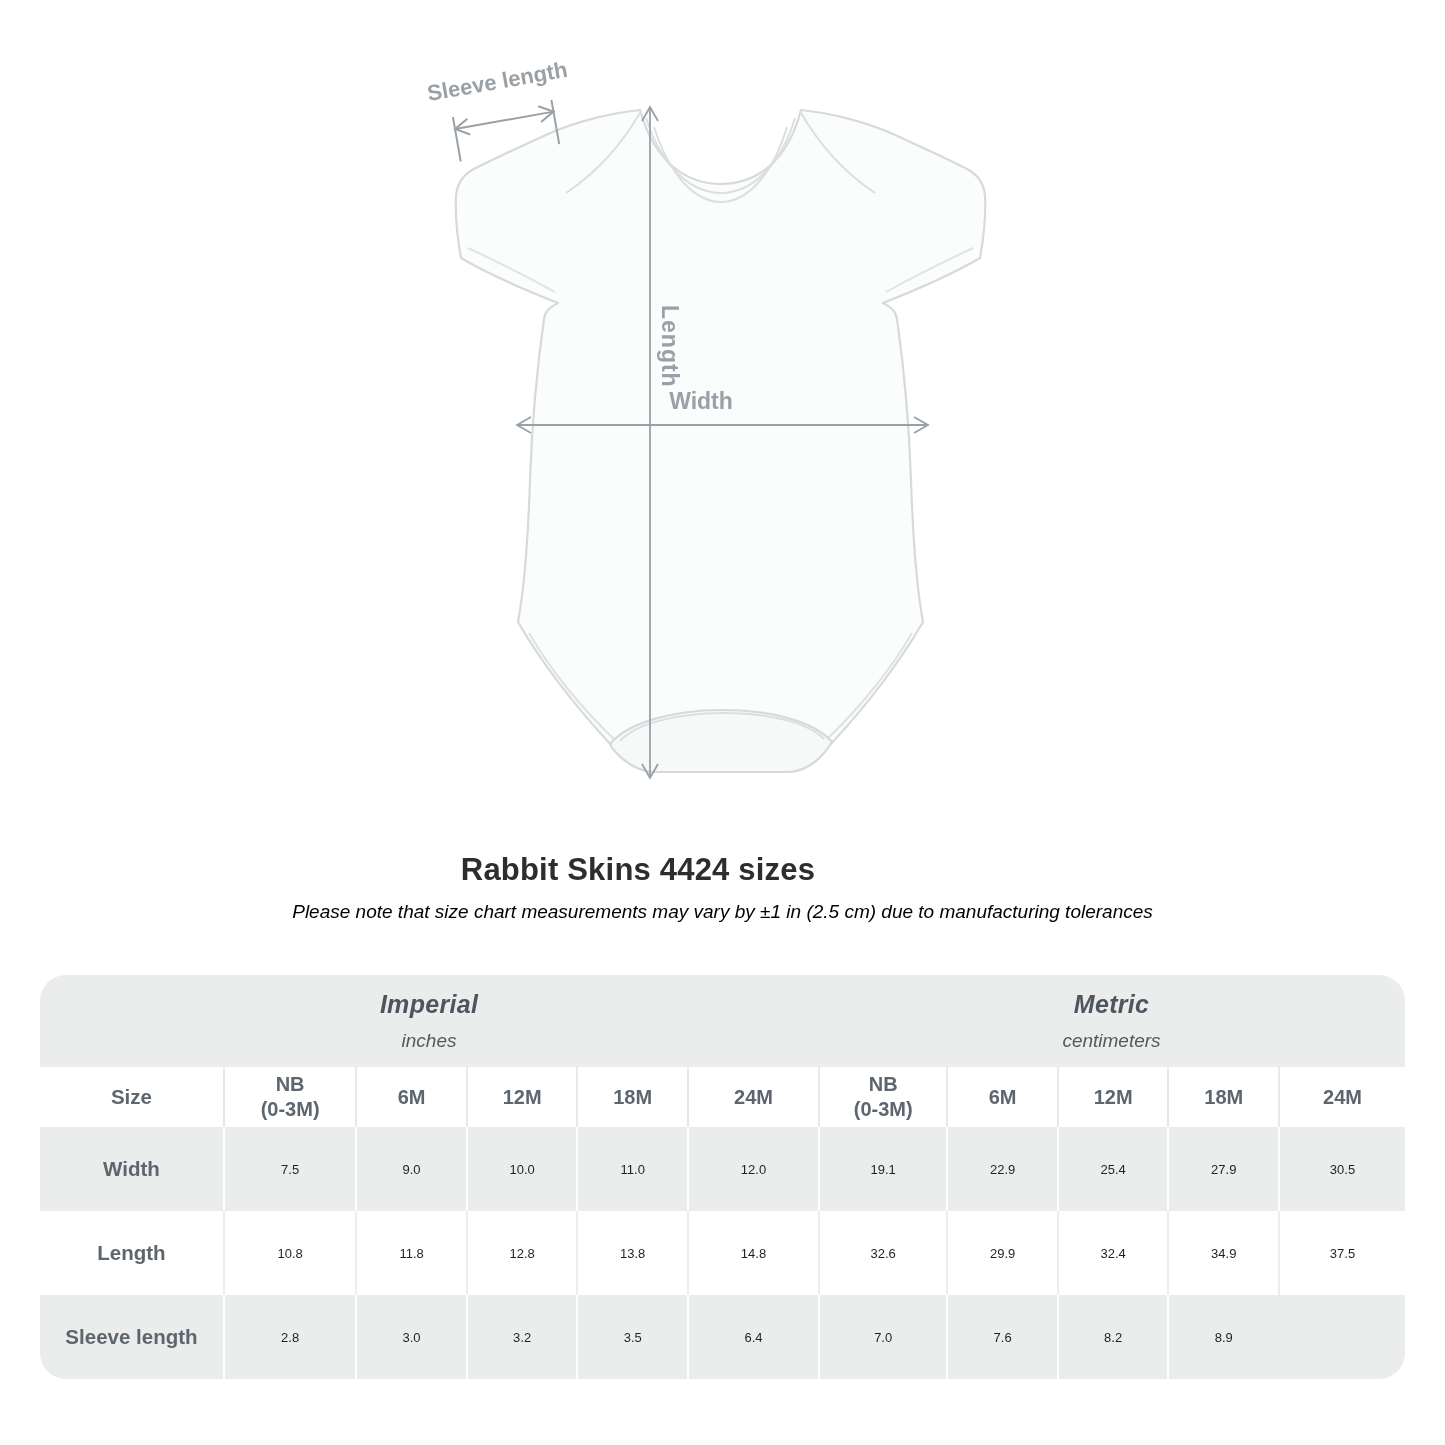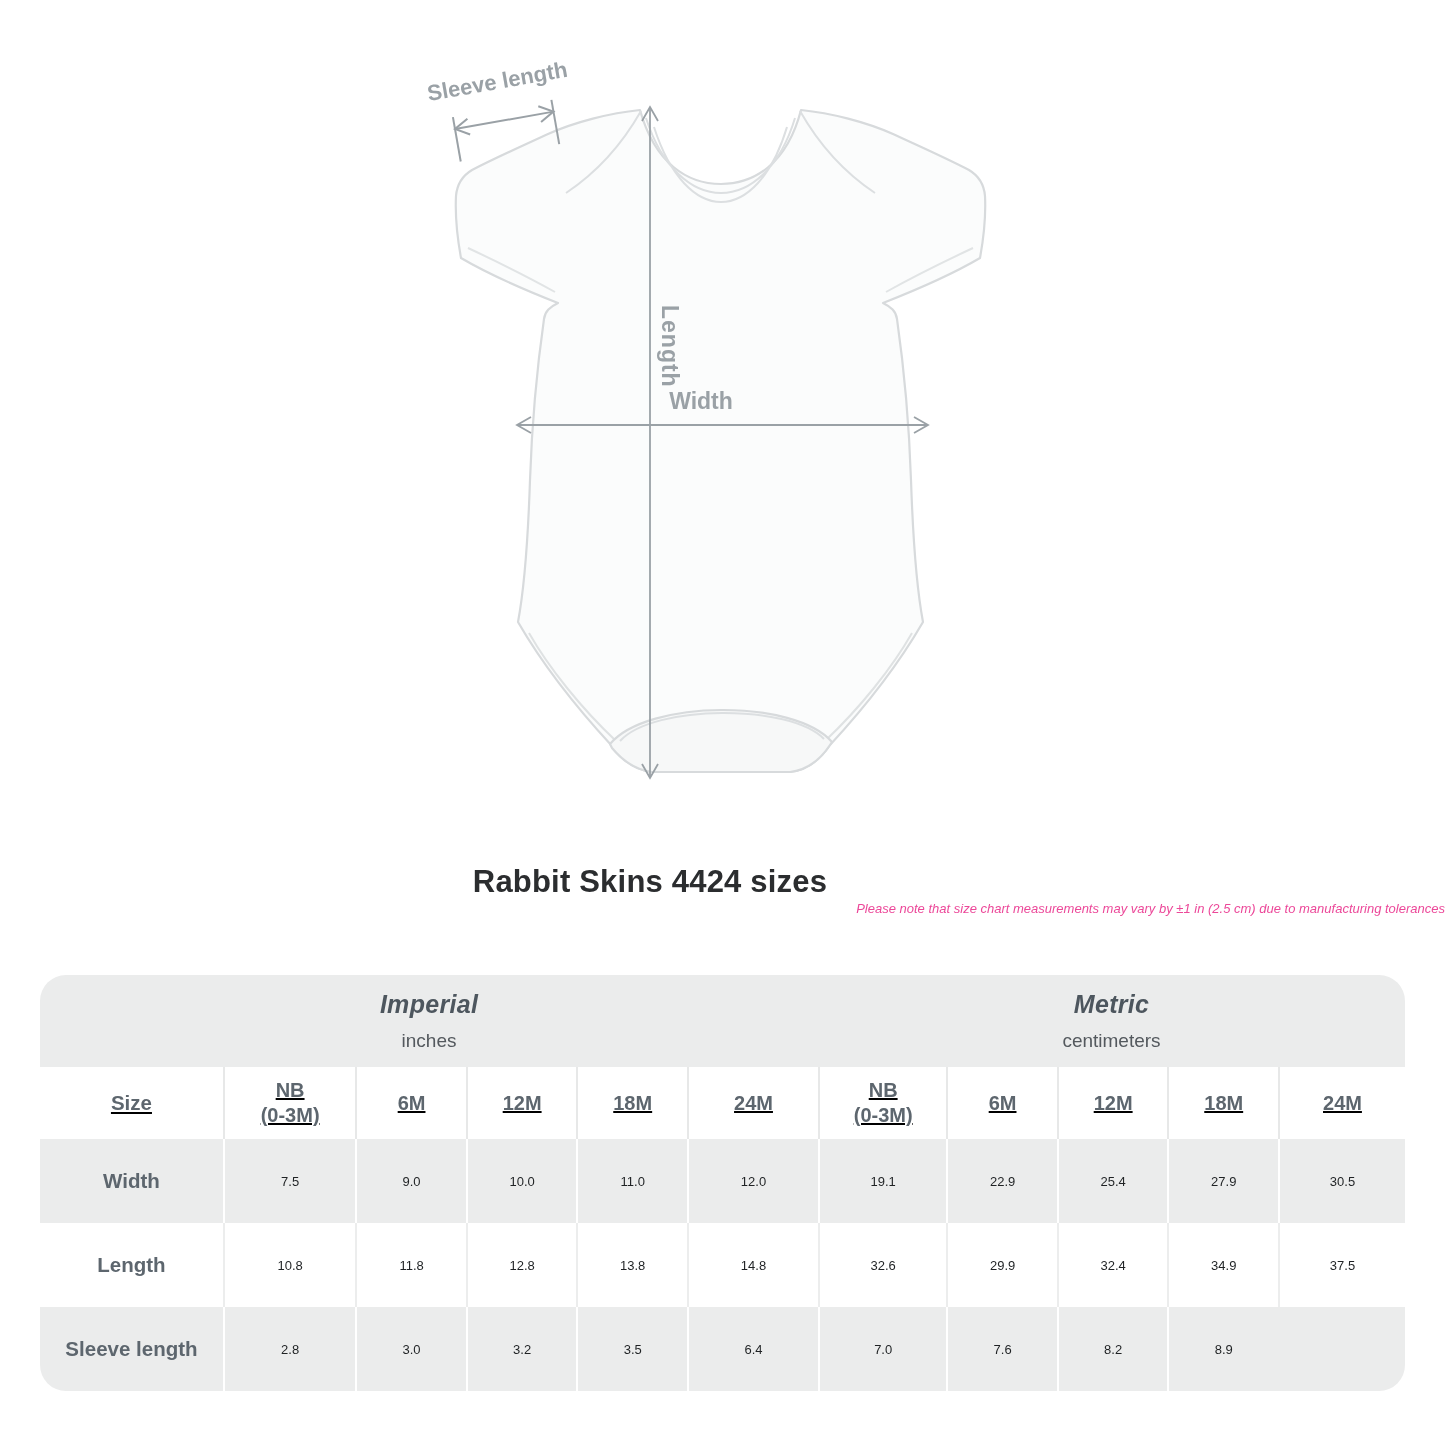--- a/index.html
+++ b/index.html
@@ -3,36 +3,36 @@
 <meta charset="utf-8">
 <style>
   html,body{margin:0;padding:0;background:#ffffff;}
   body{font-family:"Liberation Sans","DejaVu Sans",sans-serif;}
   .page{position:relative;width:1445px;height:1445px;background:#ffffff;overflow:hidden;}
 
   
   .diagram{position:absolute;left:0;top:0;width:1445px;height:820px;}
 
   
-  .chart-title{position:absolute;top:852px;left:0;width:1276px;margin:12px;
+  .chart-title{position:absolute;top:852px;left:0;width:1276px;margin:0;
     text-align:center;font-size:31px;font-weight:bold;color:#2b2d2f;letter-spacing:.2px;}
   .chart-subtitle{position:absolute;top:901px;left:0;width:1445px;margin:0;
-    text-align:right;font-style:italic;font-size:13px;color:#ec4899;}
+    text-align:center;font-style:italic;font-size:19px;color:#000000;}
 
   
   .size-table{position:absolute;left:40px;top:975px;width:1365px;border-radius:26px;overflow:hidden;}
   .band{height:92px;background:#ebecec;display:flex;}
   .band .sec{display:flex;flex-direction:column;justify-content:center;align-items:center;row-gap:11px;}
   .band .sec-imperial{width:57%;}
   .band .sec-metric{width:43%;}
   .sec-title{font-size:25px;font-weight:bold;font-style:italic;color:#4d565e;letter-spacing:.3px;}
-  .sec-sub{font-size:19px;color:#54595e;}
+  .sec-sub{font-size:19px;font-style:italic;color:#54595e;}
 
   .trow{display:grid;grid-template-columns:13.4% 9.7% 8.1% 8.1% 8.1% 9.6% 9.4% 8.1% 8.1% 8.1% 9.3%;}
-  .trow.head{height:72px;background:#ffffff;text-decoration:underline;}
+  .trow.head{height:60px;background:#ffffff;}
   .trow.data{height:84px;background:#ffffff;}
   .trow.data.alt{background:#ebecec;}
   .cell{display:flex;align-items:center;justify-content:center;text-align:center;min-width:0;}
   .head .cell{font-size:20px;font-weight:bold;color:#5d666e;white-space:pre-line;line-height:1.25;}
   .data .cell{font-size:13px;color:#1f2224;}
   .cell.rowlabel{font-weight:bold;color:#5d666e;font-size:20.5px;}
   .head .cell + .cell{border-left:2px solid #e7e8e8;}
   .data .cell + .cell{border-left:2px solid #eceded;}
   .data.alt .cell + .cell{border-left:2px solid #ffffff;}
   .cell.secstart{border-left-width:4px;}

